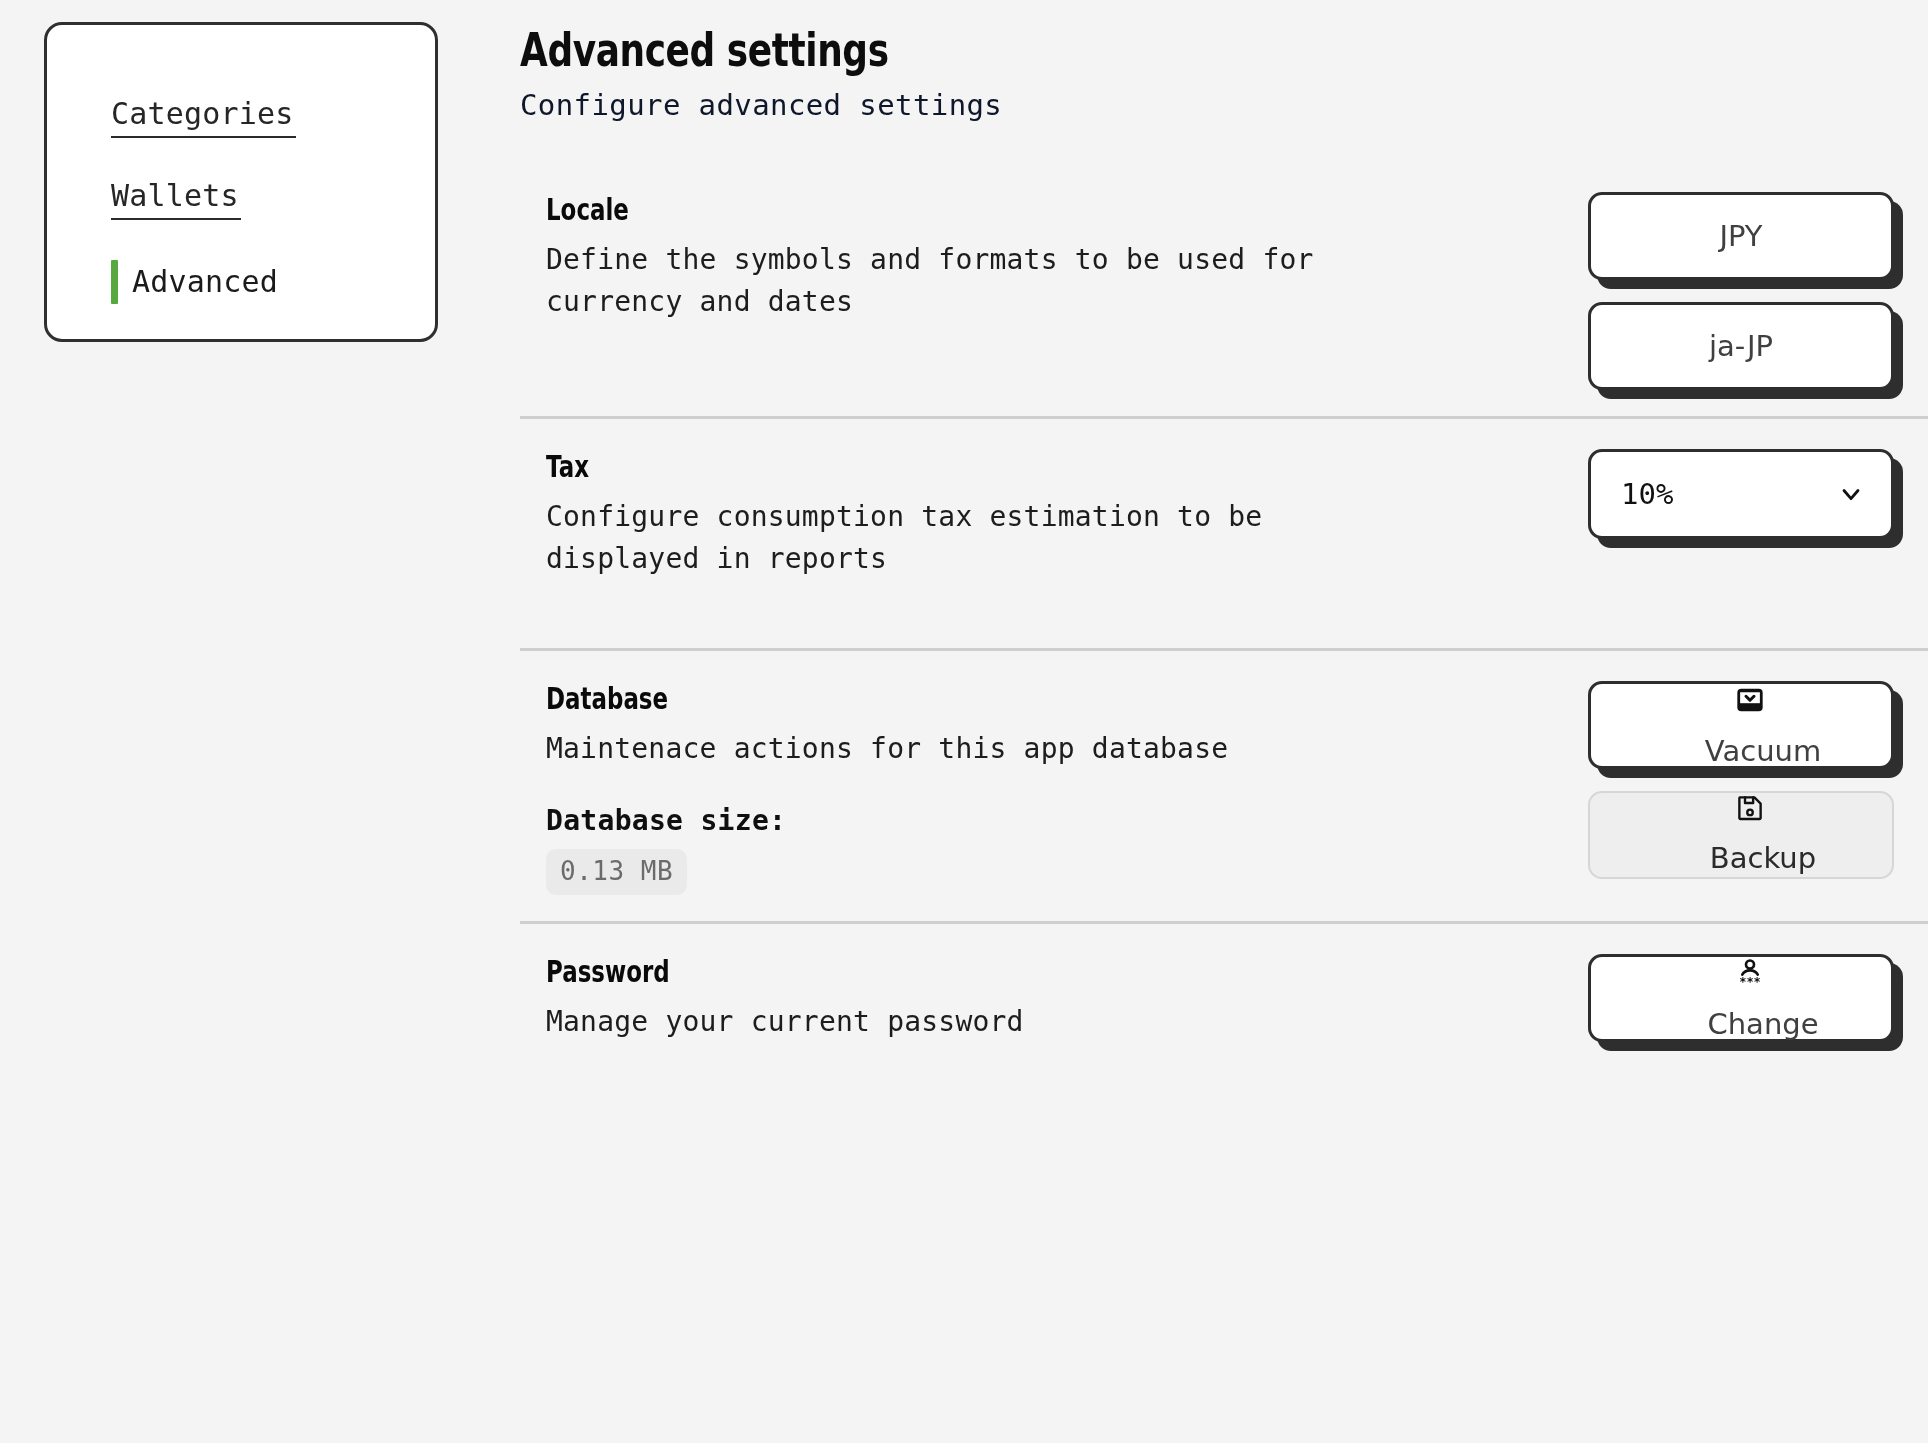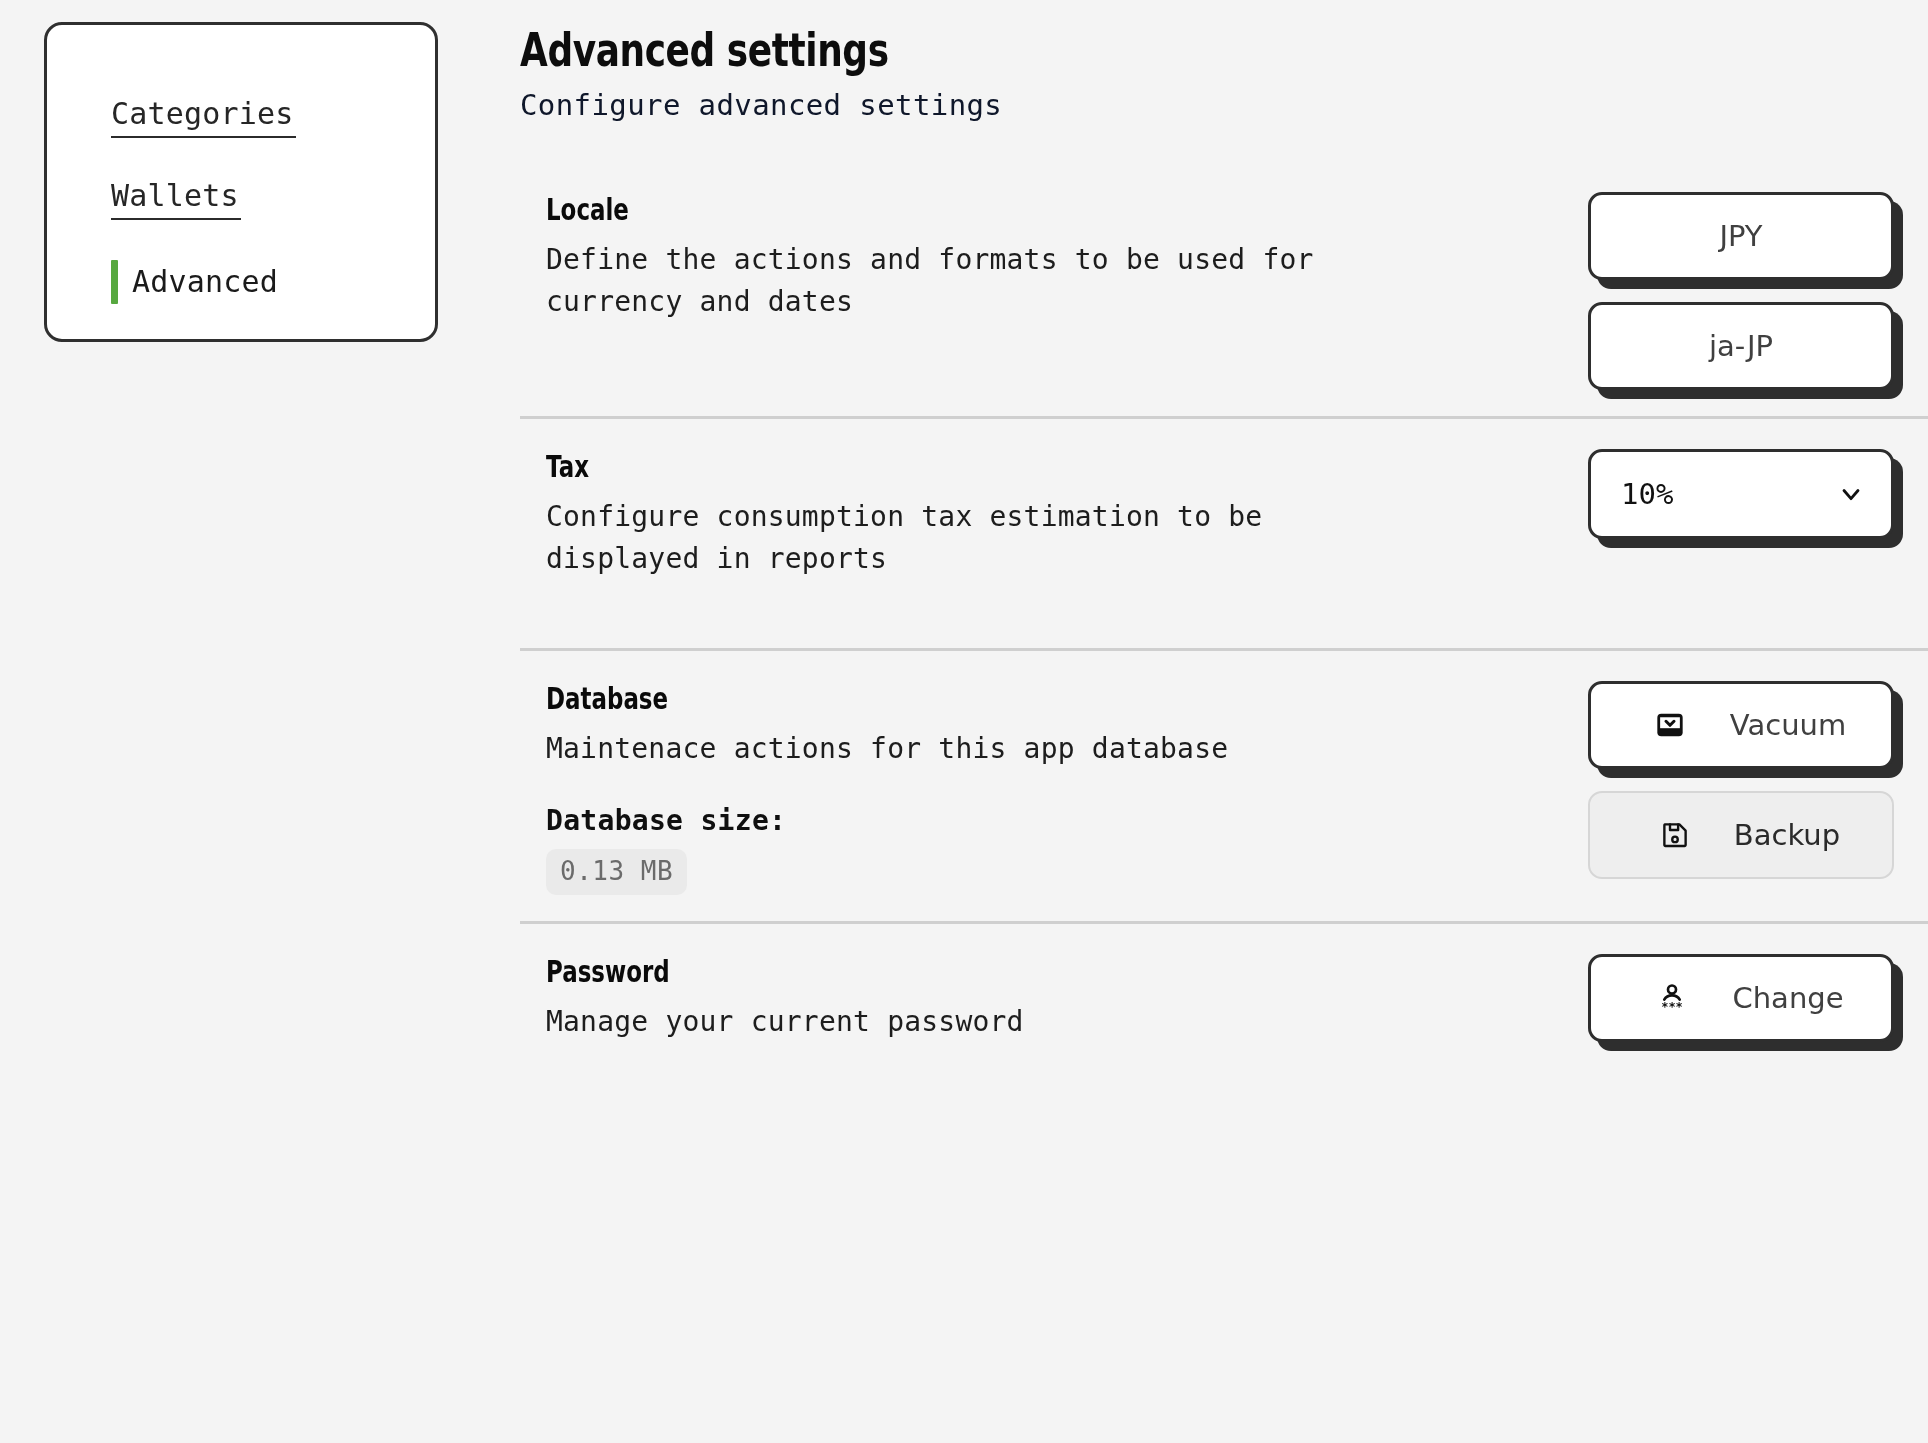--- a/index.html
+++ b/index.html
@@ -157,21 +157,21 @@
     align-items: center;
     justify-content: center;
     gap: 18px;
     font-family: "DejaVu Sans", sans-serif;
     font-size: 29px;
     color: #404040;
     cursor: pointer;
     user-select: none;
   }
   .nb-btn .btn-label { display: inline-block; }
-  .nb-btn.with-icon { justify-content: center; padding-left: 18px; }
+  .nb-btn.with-icon { justify-content: flex-start; padding-left: 18px; flex-direction: column; }
   .nb-btn.with-icon .btn-label { margin-left: 26px; }
 
   .nb-btn.disabled {
     background: #eeeeee;
     border: 2px solid #d6d6d6;
     box-shadow: none;
     color: #2a2a2a;
     cursor: default;
   }
   .nb-btn.danger {
@@ -230,21 +230,21 @@
   <div class="main">
 
     <div class="page-title">Advanced settings</div>
     <div class="page-subtitle">Configure advanced settings</div>
 
     <div class="sections">
 
       <div class="section">
         <div class="sec-text">
           <div class="sec-title">Locale</div>
-          <div class="sec-desc">Define the actions and formats to be used for currency and dates</div>
+          <div class="sec-desc">Define the symbols and formats to be used for currency and dates</div>
         </div>
         <div class="sec-controls">
           <div class="nb-btn">
             <span class="btn-label">JPY</span>
           </div>
           <div class="nb-btn">
             <span class="btn-label">ja-JP</span>
           </div>
         </div>
       </div>

